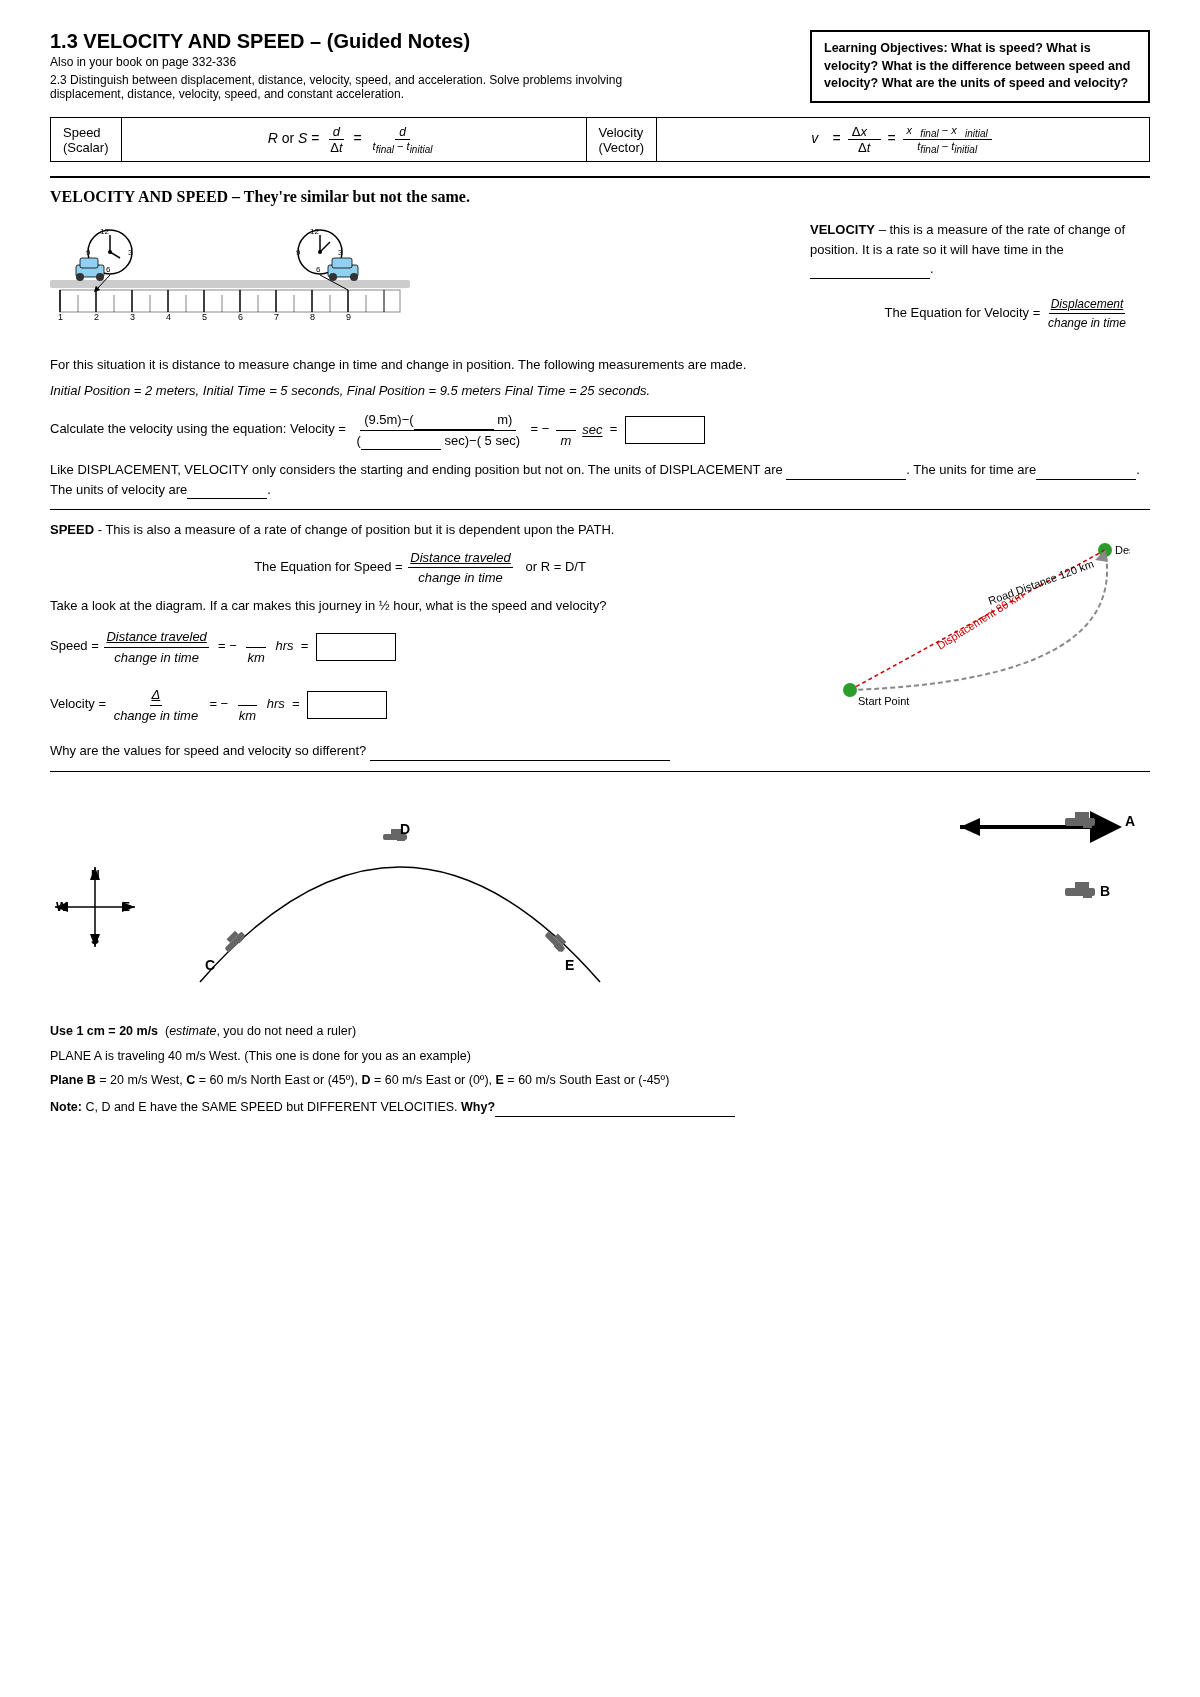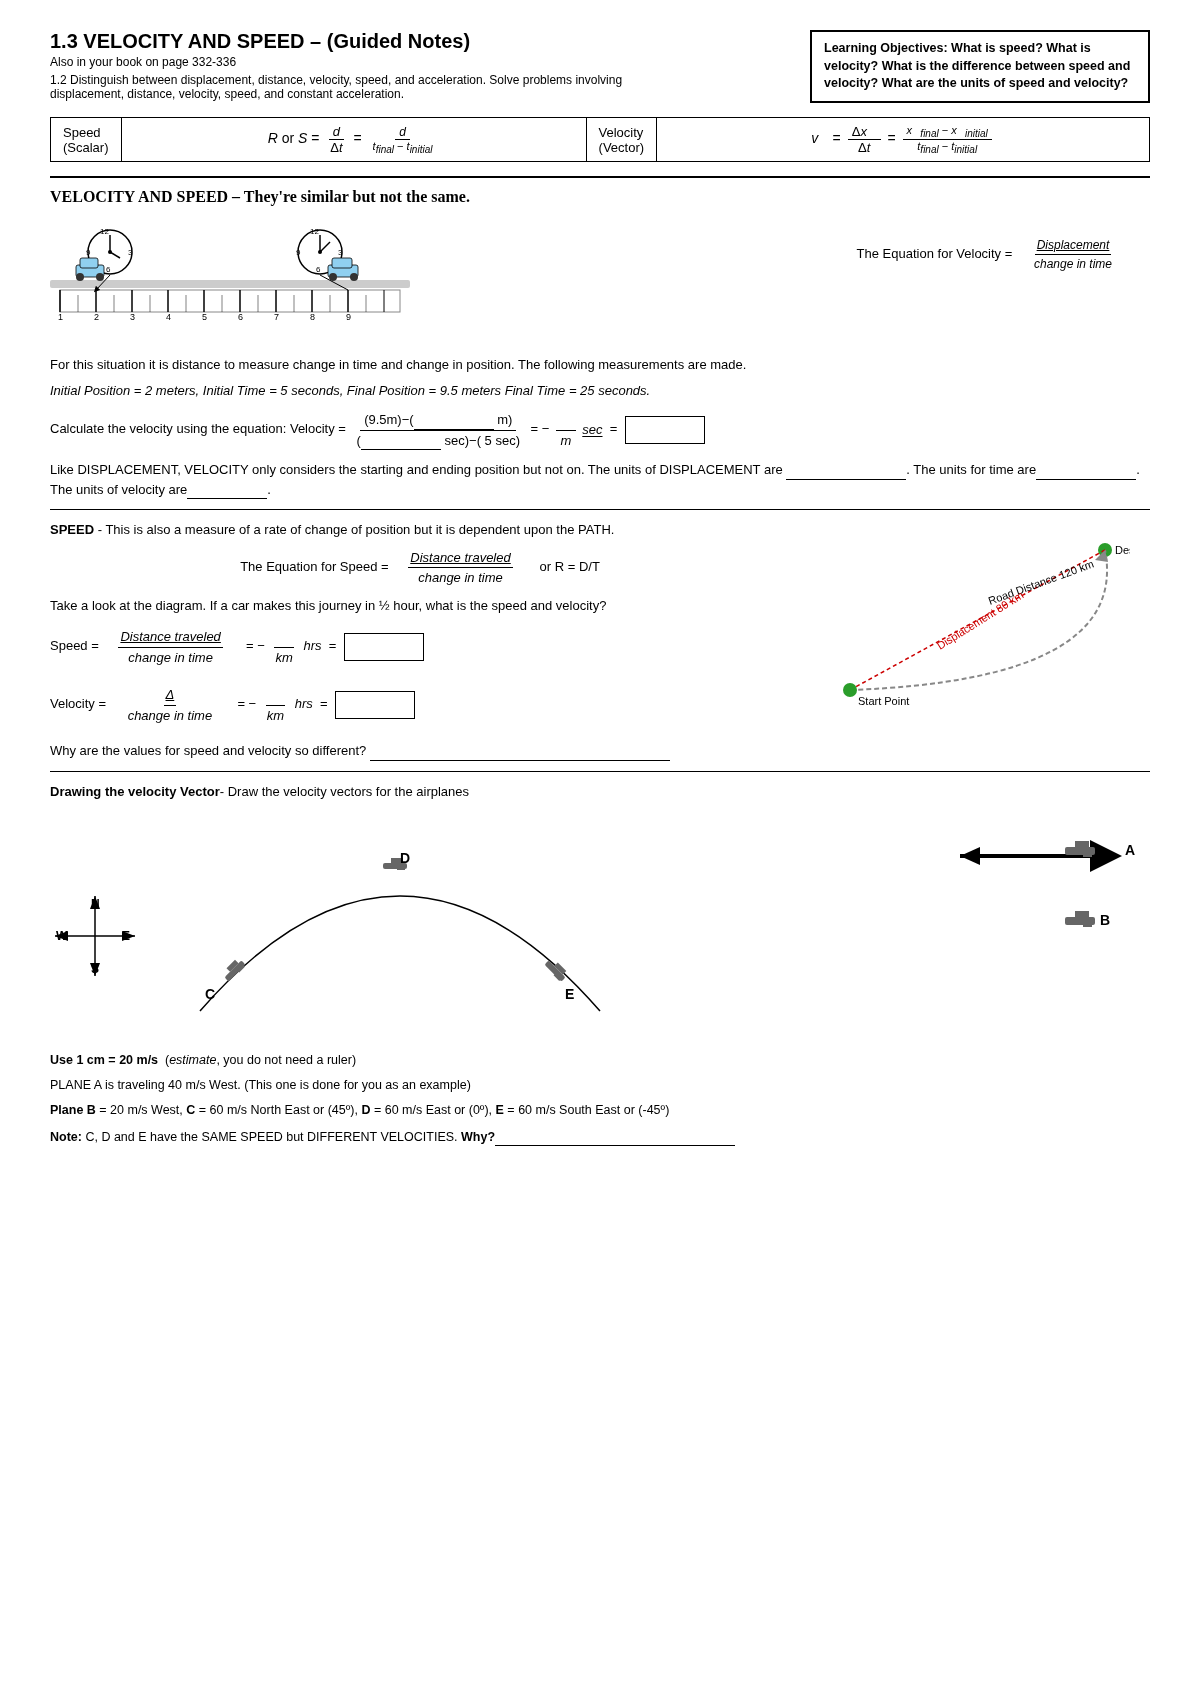--- a/index.html
+++ b/index.html
@@ -112,21 +112,21 @@
       height: 28px;
       vertical-align: middle;
     }
     p { margin-bottom: 6px; line-height: 1.5; }
     .fraction {
       display: inline-flex;
       flex-direction: column;
       align-items: center;
       vertical-align: middle;
       font-size: 12px;
-      margin: 0 16px;
+      margin: 0 2px;
     }
     .fraction .numer {
       border-bottom: 1px solid #000;
       padding: 0 2px;
       text-decoration: underline;
     }
     .fraction .denom {
       padding: 0 2px;
     }
     .fraction-italic .numer, .fraction-italic .denom {
@@ -163,21 +163,21 @@
     .bottom-text { margin-top: 10px; font-size: 12.5px; line-height: 1.6; }
     sub { font-size: 10px; }
   </style>
 </head>
 <body>
 
 <div class="header-row">
   <div class="title-section">
     <div class="main-title">1.3 VELOCITY AND SPEED – (Guided Notes)</div>
     <div class="subtitle">Also in your book on page 332-336</div>
-    <div class="standard-text" style="margin-top:4px; max-width:580px;">1.2 Distinguish between displacement, distance, velocity, speed, and acceleration. Solve problems involving displacement, distance, velocity, speed, and constant acceleration.</div>
+    <div class="standard-text" style="margin-top:4px; max-width:580px;">2.3 Distinguish between displacement, distance, velocity, speed, and acceleration. Solve problems involving displacement, distance, velocity, speed, and constant acceleration.</div>
   </div>
   <div class="objective-box">Learning Objectives:  What is speed? What is velocity? What is the difference between speed and velocity? What are the units of speed and velocity?</div>
 </div>
 
 <table class="formula-table">
   <tbody>
       <tr>
     <td class="label-cell">Speed<br>(Scalar)</td>
     <td class="formula-cell">
       <i>R</i> or <i>S</i> = 
@@ -285,20 +285,23 @@
         <defs>
           <marker id="arrow" markerWidth="6" markerHeight="6" refX="3" refY="3" orient="auto">
             <path d="M0,0 L6,3 L0,6 Z" fill="#000"></path>
           </marker>
         </defs>
         <line x1="55" y1="57" x2="275" y2="57" stroke="#000" stroke-width="0" marker-end="url(#arrow)"></line>
       </svg>
     </div>
   </div>
   <div class="right-col">
+    <p>
+      <span class="velocity-bold">VELOCITY</span> – this is a measure of the rate of change of position. It is a rate so it will have time in the <span class="blank-line"></span>.
+    </p>
     <p style="margin-top:16px; text-align:right; margin-right:20px;">
       The Equation for Velocity = 
       <span class="fraction fraction-italic">
         <span class="numer" style="text-decoration:underline;"><i>Displacement</i></span>
         <span class="denom"><i>change in time</i></span>
       </span>
     </p>
   </div>
 </div>
 
@@ -403,23 +406,20 @@
   </div>
 
   <p style="margin-top:10px;">
     Why are the values for speed and velocity so different? <span class="blank-line" style="min-width:300px;"></span>
   </p>
 </div>
 
 <hr class="hr-line">
 
 <div class="vector-section">
-  <p>
-    <strong>Drawing the velocity Vector</strong>-  Draw the velocity vectors for the airplanes
-  </p>
 
   <div style="display:flex; align-items:flex-start; margin:10px 0; gap:0px; position:relative; height:230px;">
 
     <div style="width:100px; height:100px; margin-top:80px; position:relative; flex-shrink:0;">
       <svg width="90" height="90">
         <line x1="45" y1="5" x2="45" y2="85" stroke="#000" stroke-width="1.5"></line>
         <line x1="5" y1="45" x2="85" y2="45" stroke="#000" stroke-width="1.5"></line>
         <polygon points="45,5 40,18 50,18" fill="#000"></polygon>
         <polygon points="45,85 40,72 50,72" fill="#000"></polygon>
         <polygon points="5,45 18,40 18,50" fill="#000"></polygon>

